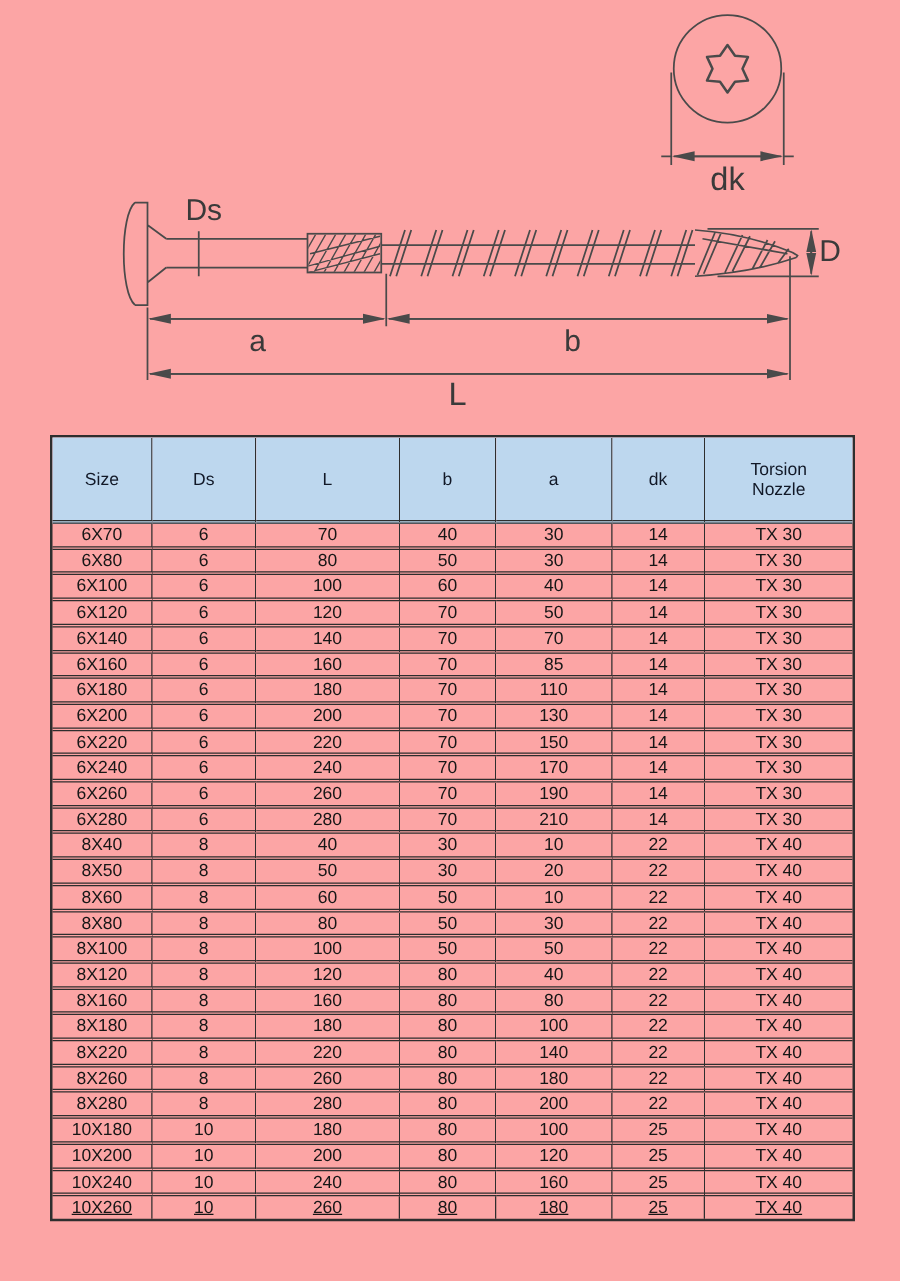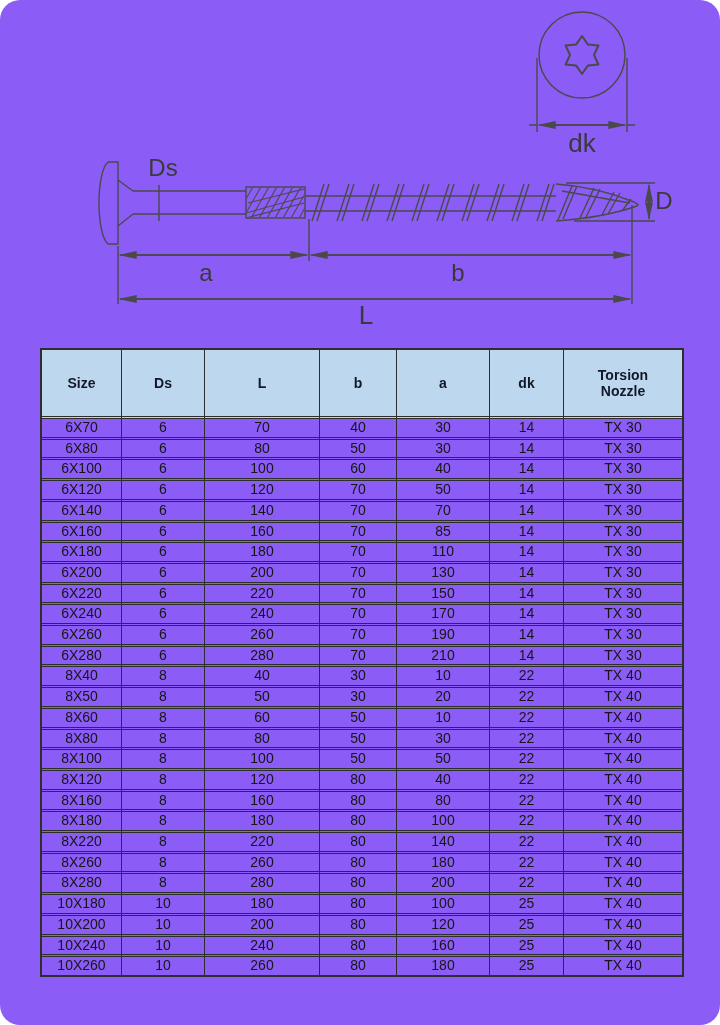--- a/index.html
+++ b/index.html
@@ -1,42 +1,42 @@
 <!DOCTYPE html>
 <html><head>
 <meta charset="utf-8">
 <style>
   html,body{margin:0;padding:0;background:#ffffff;}
-  .page{position:relative;width:720px;height:1025px;background:#8b5cf6;overflow:hidden;
-        font-family:"Liberation Sans",sans-serif;border-radius:20px;}
+  .page{position:relative;width:720px;height:1025px;background:#fca5a5;overflow:hidden;
+        font-family:"Liberation Sans",sans-serif;}
   .diagram{position:absolute;left:0;top:0;}
   .dim-label{font-family:"Liberation Sans",sans-serif;}
   table.size-table{
     position:absolute;left:40px;top:348px;width:640px;
     border-collapse:separate;border-spacing:0;
     border:2px solid #2e2e2e;
     table-layout:fixed;
     font-size:14px;color:#161616;text-align:center;
   }
   table.size-table th{
     background:#BDD7EE;
-    font-weight:bold;font-size:14px;color:#111827;
+    font-weight:normal;font-size:14px;color:#111827;
     height:30px;padding:17px;
     border-right:1px solid #2e2e2e;
     border-bottom:3px double #2e2e2e;
   }
   table.size-table td{
     height:17.7px;padding:0;line-height:17.7px;
     border-right:1px solid #2e2e2e;
     border-bottom:3px double #2e2e2e;
     white-space:nowrap;overflow:hidden;
   }
   table.size-table th:last-child,
   table.size-table td:last-child{border-right:none;}
-  table.size-table tbody tr:last-child td{border-bottom:none;}
+  table.size-table tbody tr:last-child td{border-bottom:none;text-decoration:underline;}
 </style>
 </head>
 <body>
 
 <div class="page">
 
   <svg class="diagram" width="720" height="345" viewBox="0 0 720 345">
     <defs>
       <marker id="arr" viewBox="0 0 12 6" refX="11" refY="3" markerWidth="13" markerHeight="7" orient="auto">
         <path d="M0,0.4 L12,3 L0,5.6 Z" fill="#4a4a4a"></path>

